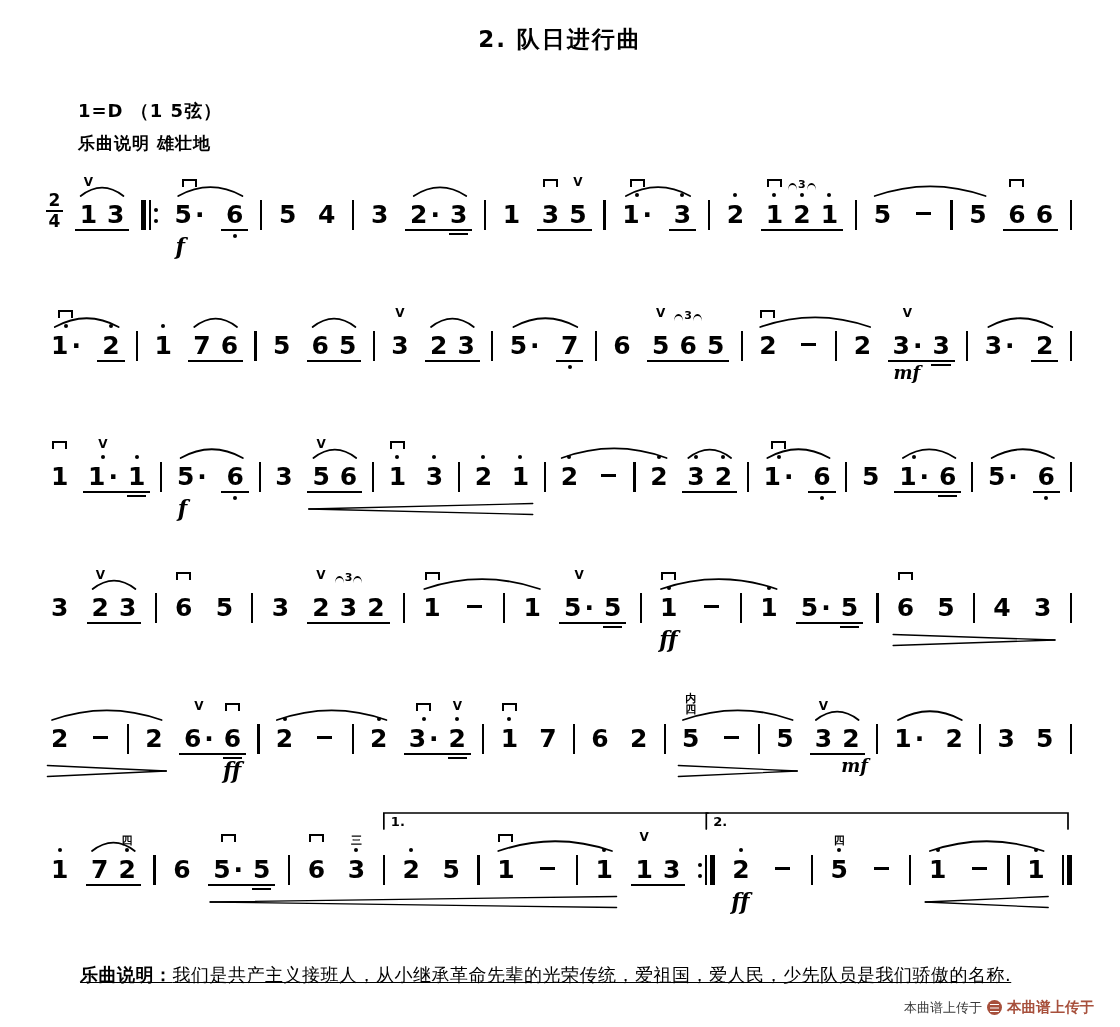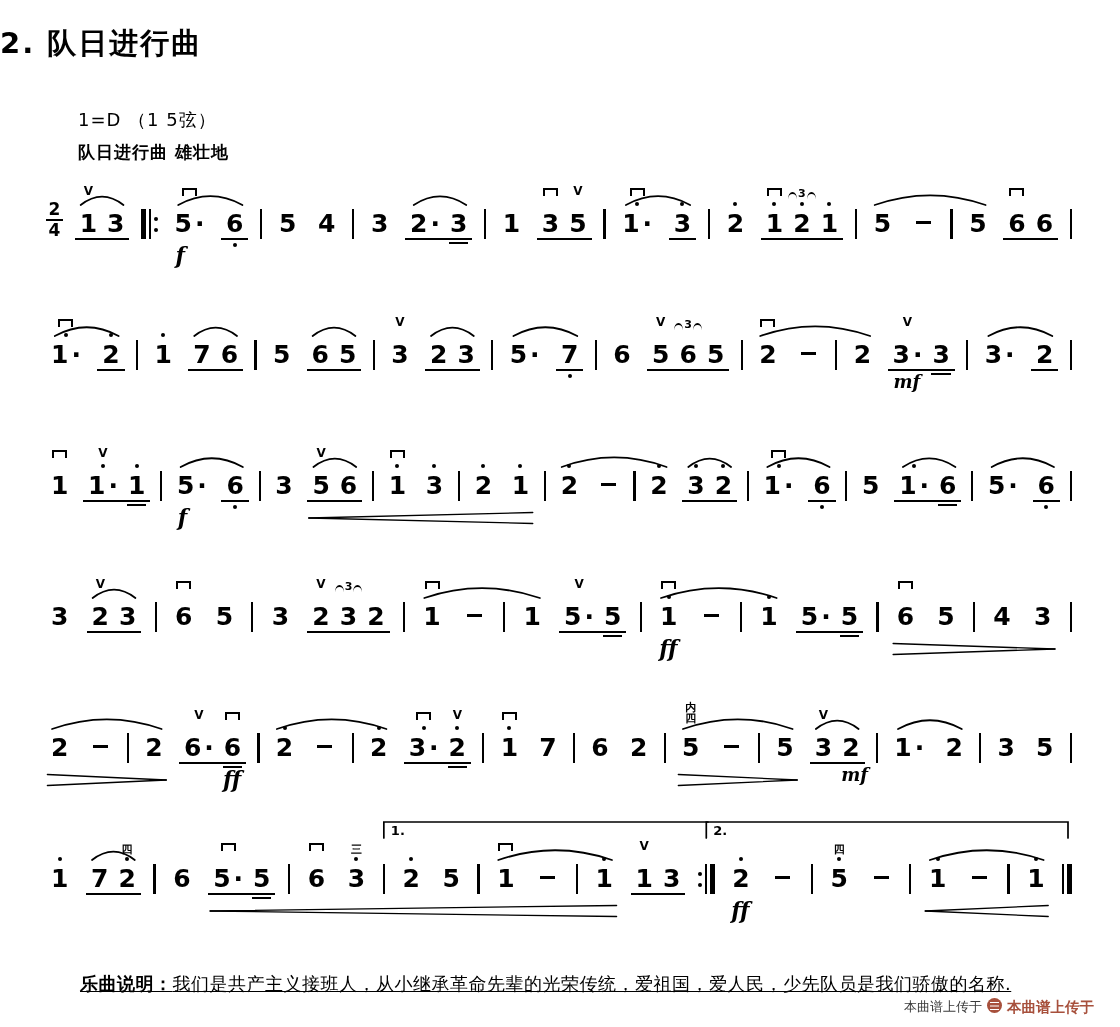--- a/index.html
+++ b/index.html
@@ -1,19 +1,19 @@
 <!DOCTYPE html>
 <html><head>
 <meta charset="utf-8">
 <style>
   html,body{margin:0;padding:0;background:#ffffff;}
   body{width:1120px;height:1027px;position:relative;font-family:"DejaVu Sans",sans-serif;color:#000;overflow:hidden;}
-  .title{ font-size:29px;font-weight:bold;margin-top:24px;letter-spacing:2px;}
+  .title{ text-align:center;font-size:23px;font-weight:bold;margin-top:24px;letter-spacing:2px;}
   .hdr{margin:44px 0 0 78px;}
-  .key{font-size:18px;font-weight:normal;letter-spacing:1px;}
+  .key{font-size:18px;font-weight:bold;letter-spacing:1px;}
   .tempo{font-size:17px;font-weight:bold;margin-top:9px;letter-spacing:1px;}
   .music{margin:16px 48px 0 46px;}
   .m-line{display:flex;justify-content:space-between;align-items:flex-start;position:relative;height:100px;margin-bottom:31px;}
   .grp{display:flex;align-items:flex-start;}
   .note{display:flex;flex-direction:column;align-items:stretch;}
   .mk{height:20px;display:flex;justify-content:center;align-items:flex-end;gap:2px;overflow:visible;}
   .hd,.ld{height:9px;}
   .odot{display:block;width:4px;height:4px;border-radius:50%;background:#000;margin:2px auto 0;}
   .ld .odot{margin-top:3px;}
   .dw{display:flex;justify-content:center;align-items:flex-start;height:29px;font-size:25px;line-height:29px;font-weight:bold;padding:0 5px;font-family:"DejaVu Sans",sans-serif;}
@@ -33,33 +33,33 @@
   .bl.thick{width:4.5px;}
   .bdots{display:flex;flex-direction:column;gap:7px;justify-content:center;}
   .bdots i{display:block;width:4px;height:4px;border-radius:50%;background:#000;}
   .ts{display:flex;flex-direction:column;align-items:center;margin-top:21px;}
   .ts .tn2{font-size:17px;font-weight:bold;line-height:17px;}
   .tsline{width:17px;height:2.2px;background:#000;margin:1px 0;}
   .dyn{position:absolute;font-family:"DejaVu Serif",serif;font-style:italic;font-weight:bold;font-size:22px;top:62px;white-space:nowrap;}
   .dyn.small{font-size:18px;top:60px;}
   .desc{margin:14px 44px 0 44px;font-size:18px;line-height:36px;text-indent:2em;letter-spacing:0.5px;text-decoration:underline;}
   .desc b{font-weight:bold;}
-  .footer{position:absolute;right:26px;bottom:10px;display:flex;gap:5px;font-size:13px;}
+  .footer{position:absolute;right:26px;bottom:10px;display:flex;align-items:center;gap:5px;font-size:13px;}
   .logo{width:15px;height:15px;border-radius:50%;position:relative;}
   .logo::after{content:"";position:absolute;left:3px;right:3px;top:3.5px;height:1.6px;background:#fff;box-shadow:0 3.5px 0 #fff,0 7px 0 #fff;}
   svg.ovl{position:absolute;left:0;top:-22px;pointer-events:none;overflow:visible;}
 </style>
 </head>
 <body>
 
 <div class="title">2.  队日进行曲</div>
 
 <div class="hdr">
   <div class="key">1=D （1 5弦）</div>
-  <div class="tempo">队日进行曲 雄壮地</div>
+  <div class="tempo">乐曲说明 雄壮地</div>
 </div>
 
 <div class="music">
     <div class="m-line">
       <div class="ts">
         <span class="tn2">2</span>
         <div class="tsline"></div>
         <span class="tn2">4</span>
       </div>
       <div class="grp">

